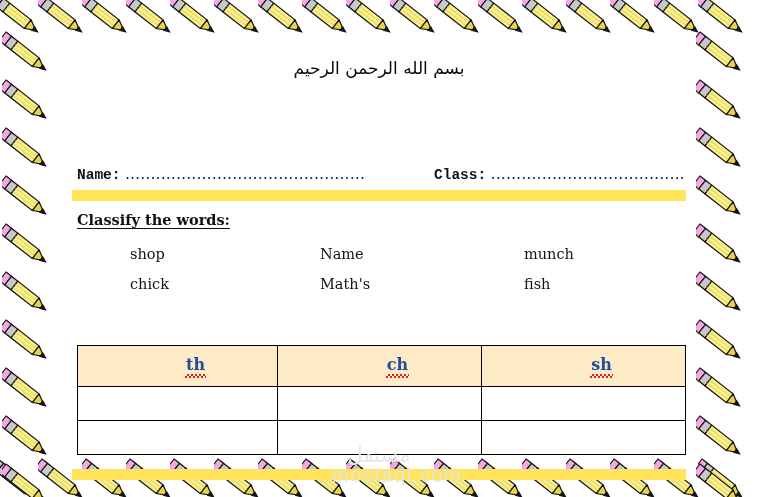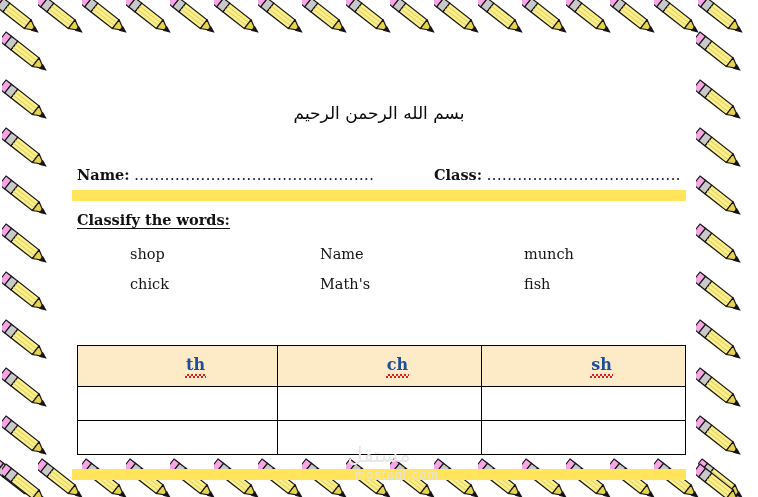--- a/index.html
+++ b/index.html
@@ -17,31 +17,31 @@
   .band-right{left:686px;top:0;width:72px;height:497px;}
   .pencil{position:absolute;width:54px;height:54px;}
   .pencil svg{display:block;width:54px;height:54px;}
 
   
   .sheet{position:absolute;left:72px;top:40px;width:614px;height:417px;}
 
   .bism{
     position:absolute;left:0;top:18px;width:614px;text-align:center;
     font-family:"DejaVu Sans",sans-serif;font-size:17px;color:#0a0a0a;
-    direction:rtl;white-space:nowrap;margin-top:45px;
+    direction:rtl;white-space:nowrap;
   }
   .subtitle{
     position:absolute;left:0;top:76px;width:614px;text-align:center;
     font-family:"DejaVu Sans",sans-serif;font-size:17px;color:#0a0a0a;
     direction:rtl;white-space:nowrap;
   }
 
   .fieldrow{position:absolute;left:0;top:126px;width:614px;height:22px;}
   .field{position:absolute;font-family:"DejaVu Serif",serif;font-size:14.5px;color:#111;white-space:nowrap;}
-  .field .lbl{font-weight:bold;}
+  .field .lbl{font-weight:bold;font-family:Liberation Mono, monospace;}
   .field .dots{letter-spacing:.5px;}
   .f-name{left:5px;top:0;}
   .f-class{left:362px;top:0;}
 
   .divider{
     position:absolute;left:0;width:614px;height:11px;background:#ffe45c;
   }
   .divider-top{top:150px;}
   .divider-bottom{top:429px;}
 
@@ -87,21 +87,21 @@
   
   .wm{
     position:absolute;left:0;top:445px;width:758px;text-align:center;
     pointer-events:none;
   }
   .wm .ar{
     font-family:"DejaVu Sans",sans-serif;font-size:21px;color:#e8e8e8;
     direction:rtl;letter-spacing:1px;line-height:20px;
   }
   .wm .en{
-    font-family:"Liberation Sans",sans-serif;font-size:12px;color:#e4e4e4;
+    font-family:"Liberation Sans",sans-serif;font-size:20px;color:#e4e4e4;
     letter-spacing:1.5px;line-height:20px;padding-left:36px;
   }
 </style>
 </head>
 <body>
 
 <div id="page">
 
   <div class="pencil-band band-top">
       <div class="pencil" style="left: -6px; top: -12px;">

